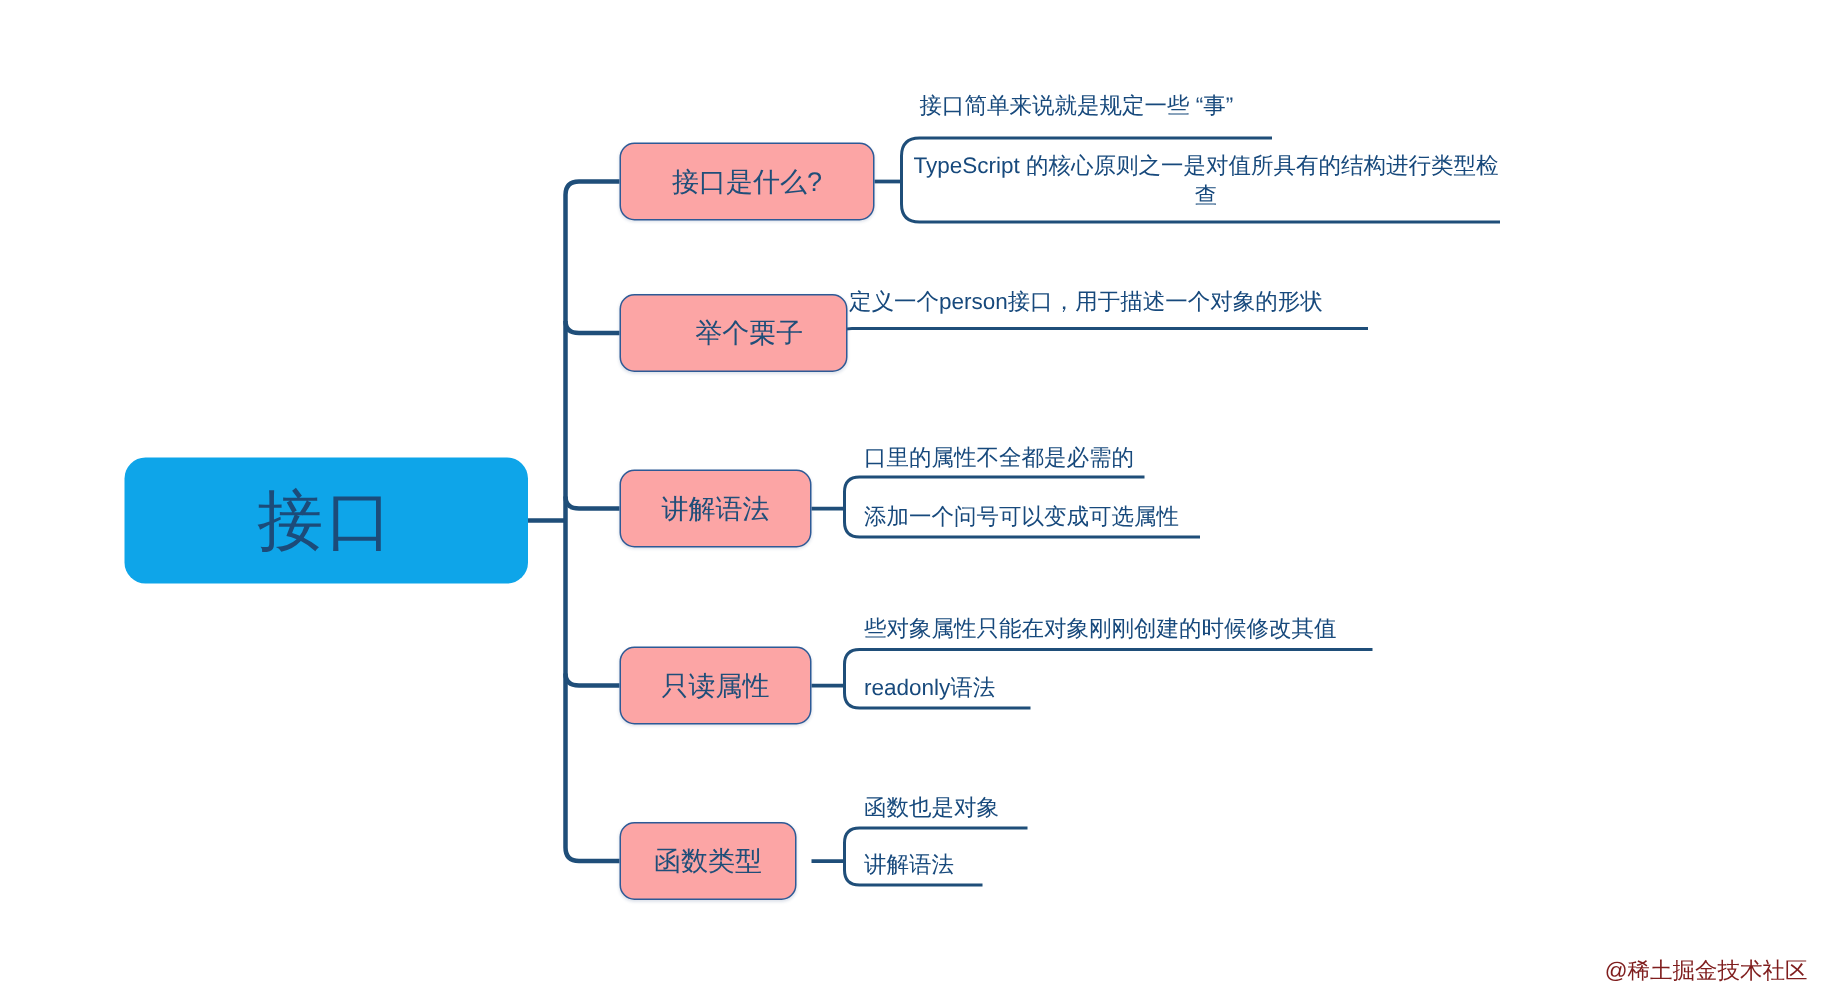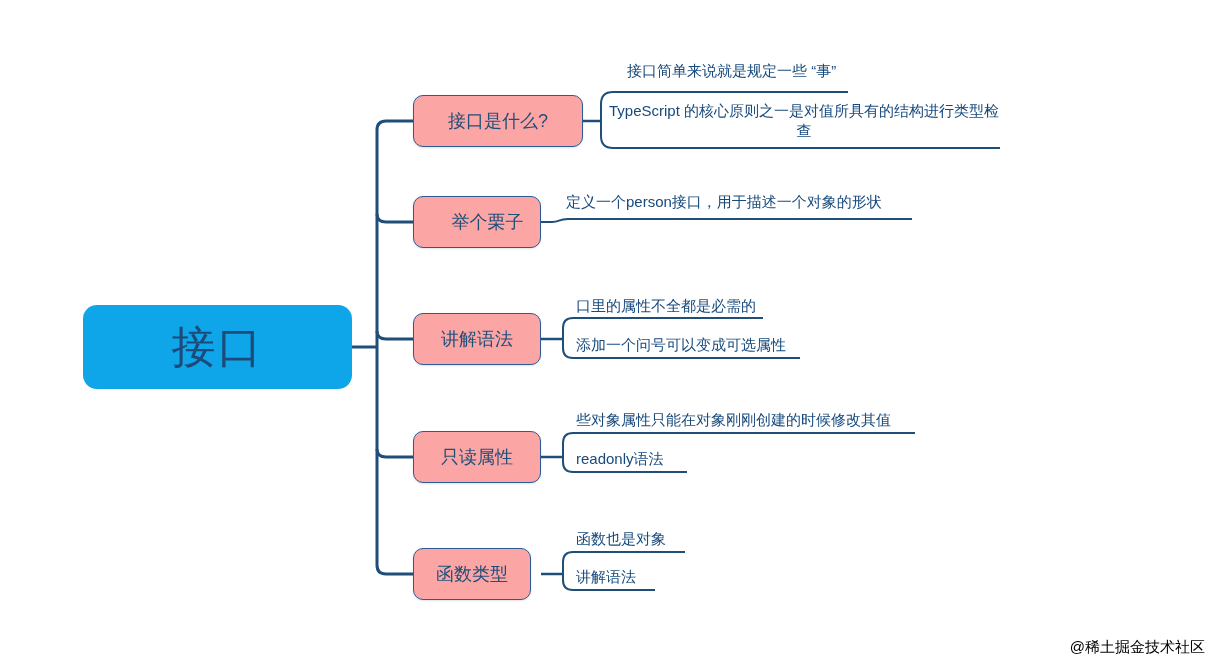--- a/index.html
+++ b/index.html
@@ -47,47 +47,47 @@
     box-sizing: border-box;
     display: flex;
     align-items: center;
     justify-content: center;
     font-size: 18px;
     color: #1f4e79;
     cursor: default;
     box-shadow: 0 1px 2px rgba(40,70,120,0.15);
   }
   .tn-1 { left: 413px; top: 95px;  width: 170px; }
-  .tn-2 { left: 413px; top: 196px; width: 128px; padding-left: 21px; }
+  .tn-2 { left: 413px; top: 196px; width: 152px; padding-left: 21px; }
   .tn-3 { left: 413px; top: 313px; width: 128px; }
   .tn-4 { left: 413px; top: 431px; width: 128px; }
   .tn-5 { left: 413px; top: 548px; width: 118px; }
   .child-text {
     position: absolute;
     font-size: 15px;
     color: #17497c;
     line-height: 20px;
     white-space: nowrap;
     cursor: default;
   }
-  .ct-b1c1 { left: 613px; top: 61px; margin-left: 14px; }
+  .ct-b1c1 { left: 613px; top: 61px; }
   .ct-b1c2 { left: 608px; top: 101px; width: 392px; text-align: center; white-space: normal; }
   .ct-b2c1 { left: 566px; top: 192px; }
   .ct-b3c1 { left: 576px; top: 296px; }
   .ct-b3c2 { left: 576px; top: 335px; }
   .ct-b4c1 { left: 576px; top: 410px; }
   .ct-b4c2 { left: 576px; top: 449px; }
   .ct-b5c1 { left: 576px; top: 529px; }
   .ct-b5c2 { left: 576px; top: 567px; text-align: right; }
   .watermark {
     position: absolute;
     right: 14px;
     top: 638px;
     font-size: 15px;
-    color: #000000;
+    color: #7f1d1d;
     white-space: nowrap;
   }
 </style>
 </head>
 <body>
 
 <div class="canvas">
 
   <svg class="lines-svg" viewBox="0 0 1219 666" fill="none">
 

